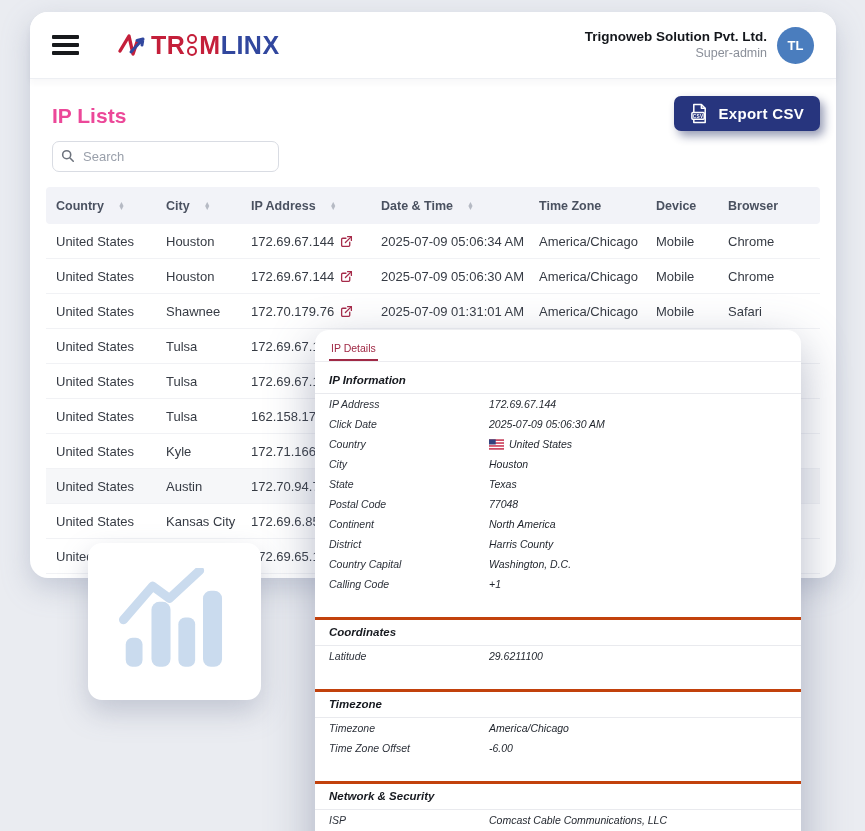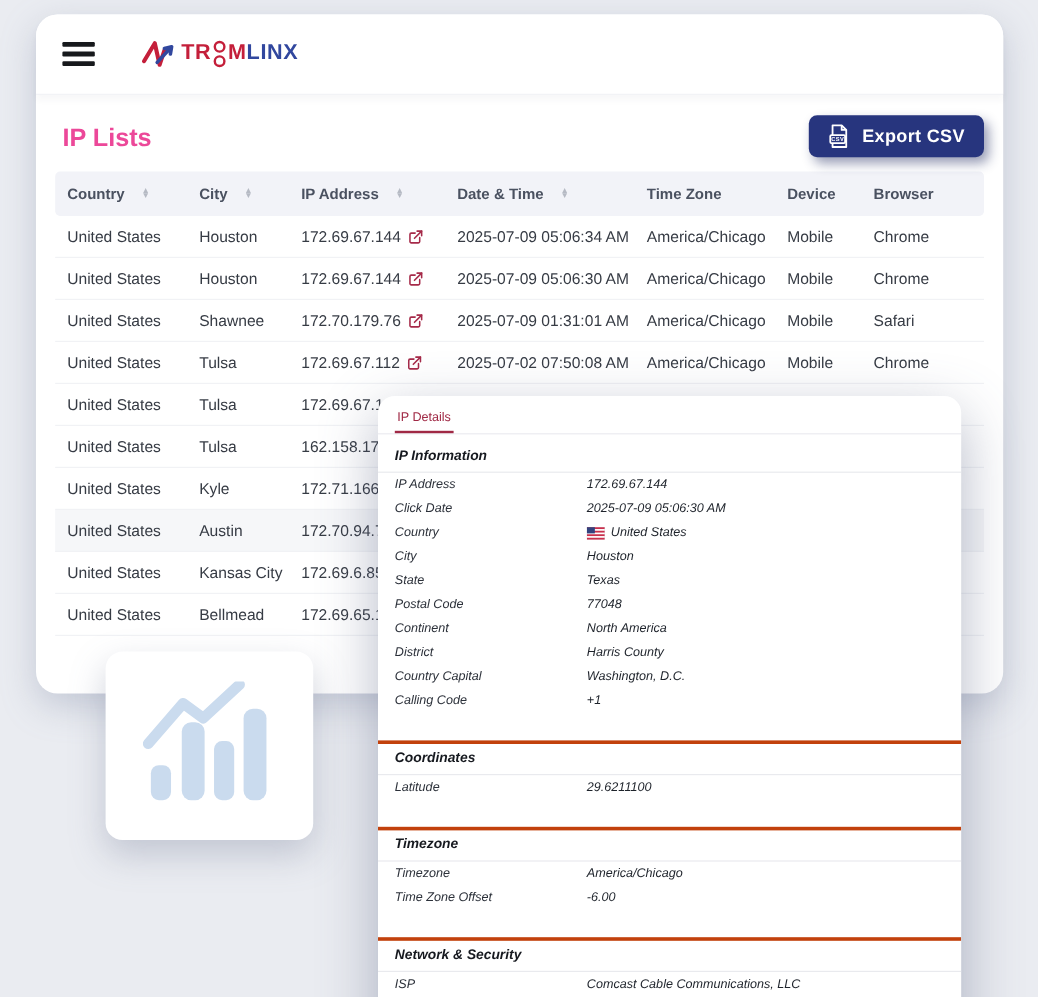--- a/index.html
+++ b/index.html
@@ -17,21 +17,21 @@
     z-index:1;
   }
   .app-header{
     height:66px;display:flex;align-items:center;padding:0 22px;
     border-bottom:1px solid #edeff3;box-shadow:0 4px 6px rgba(40,50,80,.04);
     border-radius:18px 18px 0 0;background:#fff;position:relative;z-index:2;
   }
   .hamburger{width:27px;display:flex;flex-direction:column;gap:4px;cursor:pointer;}
   .hamburger span{display:block;height:4px;background:#17191c;border-radius:1px;}
   .logo{display:flex;align-items:center;margin-left:38px;gap:2px;}
-  .logo-text{font-size:18px;font-weight:800;letter-spacing:.5px;display:flex;line-height:1;}
+  .logo-text{font-size:25px;font-weight:800;letter-spacing:.5px;display:flex;align-items:center;line-height:1;}
   .logo-red{color:#c41f3a;}
   .logo-blue{color:#31479e;}
   .logo-i{display:inline-flex;flex-direction:column;gap:2px;margin:0 2px;align-self:center;}
   .logo-i i{width:6px;height:6px;border:2px solid #c41f3a;border-radius:50%;display:block;}
   .account{margin-left:auto;display:flex;align-items:center;gap:10px;}
   .account-text{text-align:right;line-height:1.25;}
   .company{font-size:13.5px;font-weight:700;color:#14171c;}
   .role{font-size:12.5px;color:#8a8f99;}
   .avatar{width:37px;height:37px;border-radius:50%;background:#4a7dbe;color:#fff;
     display:flex;align-items:center;justify-content:center;font-size:13px;font-weight:700;cursor:pointer;}
@@ -120,36 +120,50 @@
         <span class="logo-red">TR</span>
         <span class="logo-i">
             <i></i>
             <i></i>
           </span>
         <span class="logo-red">M</span>
         <span class="logo-blue">LINX</span>
       </span>
     </div>
 
+    <div class="account">
+      <div class="account-text">
+        <div class="company">Trignoweb Solution Pvt. Ltd.</div>
+        <div class="role">Super-admin</div>
+      </div>
+      <div class="avatar">TL</div>
+    </div>
   </div>
 
   <div class="page-title">IP Lists</div>
 
   <button class="export-btn">
     <span style="display:inline-flex;">
       <svg width="19" height="21" viewBox="0 0 20 22" fill="none" stroke="#fff" stroke-width="1.6" stroke-linejoin="round">
         <path d="M4 1.5 h8 l4 4 v15 h-12 z"></path>
         <path d="M12 1.5 v4 h4"></path>
         <rect x="2" y="10" width="13" height="7" rx="1" fill="#27357e"></rect>
         <text x="8.5" y="15.6" text-anchor="middle" font-size="5" font-family="Liberation Sans, sans-serif" fill="#fff" stroke="none" font-weight="bold">CSV</text>
       </svg>
     </span>
     <span>Export CSV</span>
   </button>
 
+  <div class="search-wrap">
+    <svg width="14" height="14" viewBox="0 0 16 16" fill="none" stroke="#6d737d" stroke-width="1.8" stroke-linecap="round">
+      <circle cx="6.5" cy="6.5" r="4.6"></circle>
+        <path d="M10.3 10.3 L14 14"></path>
+    </svg>
+    <input class="search-input" type="text" placeholder="Search" style="">
+  </div>
 
   <div class="table">
     <div class="thead" id="table-head">
         <div class="th">
           <span>Country</span>
           <span class="sort-icon">
             <span>▲</span>
             <span>▼</span>
           </span>
         </div>

